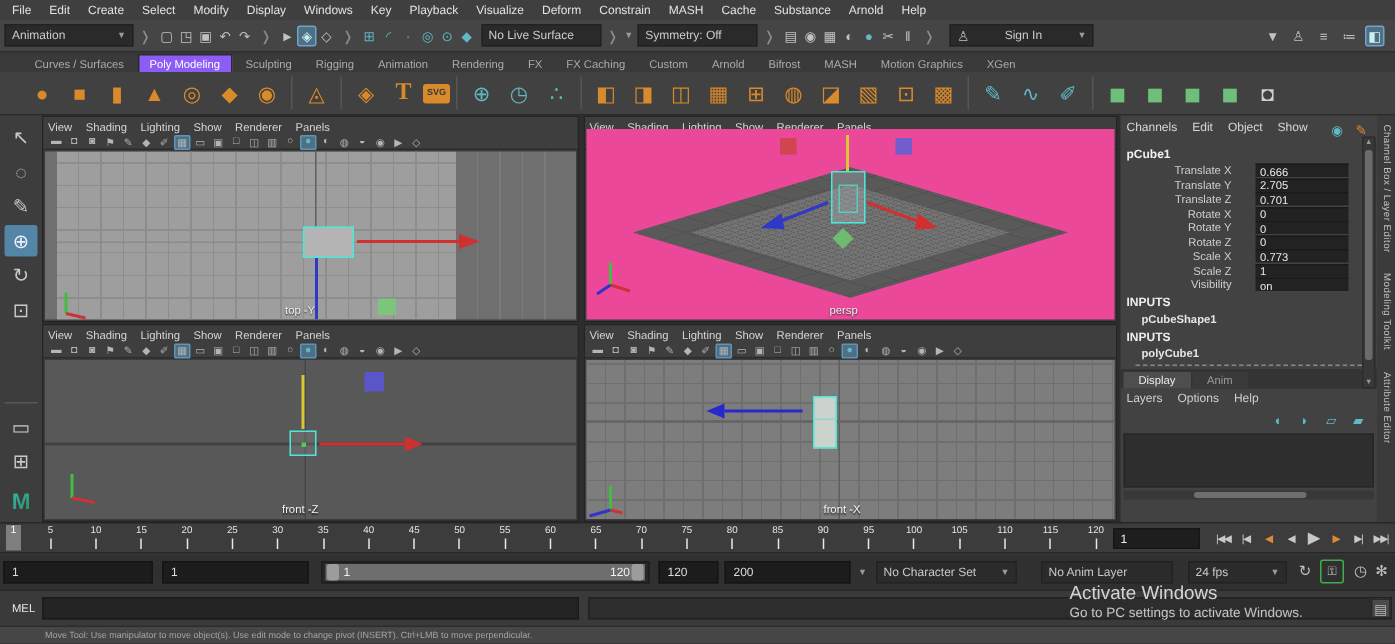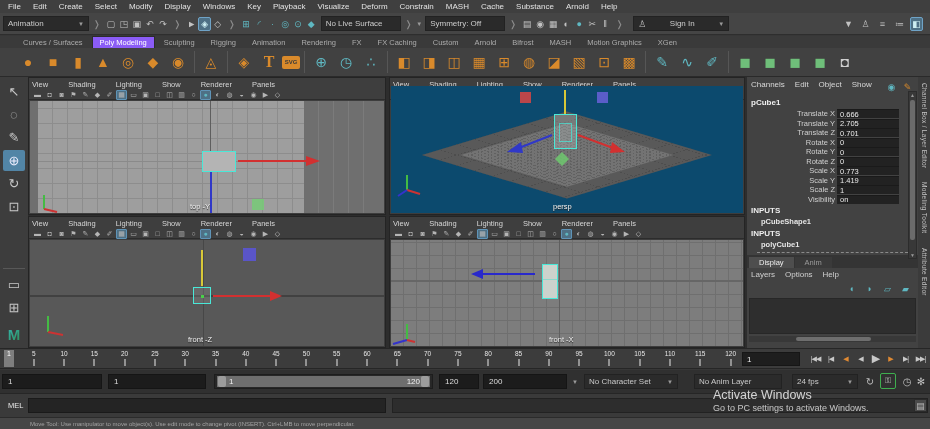--- a/index.html
+++ b/index.html
@@ -37,35 +37,35 @@
 
 #main{position:absolute;left:0;top:77px;width:930px;height:271px;background:#2d2d2d}
 #toolbox{position:absolute;left:0;top:0;width:28px;height:271px;background:#3d3d3d;display:flex;flex-direction:column;align-items:center;padding-top:4px;gap:2px}
 .tool{width:22px;height:21px;display:flex;align-items:center;justify-content:center;font-size:13px;color:#c8c8c8;border-radius:2px}
 .tool.active{background:#5285a6;color:#eef}
 .tb-gap{height:44px}
 .tb-line{width:22px;height:1px;background:#585858;margin:3px 0}
 #maya-logo{font-size:15px;font-weight:bold;background:linear-gradient(135deg,#35b6b0,#2e8f5a);-webkit-background-clip:text;background-clip:text;color:transparent;margin-top:6px}
 .viewport{position:absolute;background:#3d3d3d;border:1px solid #242424}
 .vp-chrome{height:22px;background:#3e3e3e;border-bottom:1px solid #2c2c2c;padding:1px 3px}
-.vp-menu-labels{display:flex;gap:20px;font-size:7.5px;color:#d6d6d6;height:10px;align-items:center}
+.vp-menu-labels{display:flex;gap:9px;font-size:7.5px;color:#d6d6d6;height:10px;align-items:center}
 .vp-icon-row{display:flex;gap:1px;height:11px;align-items:center}
 .vp-icon{display:inline-flex;align-items:center;justify-content:center;width:11px;height:10px;font-size:7px;color:#b5b5b5;border-radius:1px}
 .vp-icon.t{color:#5fb8c2}
 .vp-icon.active{background:#4e7085;border:1px solid #5f94b8}
 .vp-canvas{position:absolute;left:1px;right:1px;bottom:1px;overflow:hidden}
 .vp-label{position:absolute;bottom:2px;font-size:7.5px;color:#f2f2f2;text-shadow:0 1px 1px #222;white-space:nowrap}
 .manip{position:absolute;left:0;top:0;width:100%;height:100%}
 .cube-sel{position:absolute;border:1px solid #49e8d8}
 
 #channelpanel{position:absolute;left:747px;top:0;width:171px;height:271px;background:#424242;font-size:7.5px}
 .cb-menus{display:flex;gap:10px;padding:3px 4px 2px 4px;color:#d8d8d8;font-size:8px}
 .cb-title{font-weight:bold;color:#f0f0f0;font-size:8px;padding:2px 4px}
 .cb-row{display:flex;align-items:center;height:9.5px}
-.cb-label{width:90px;text-align:right;color:#cfcfcf;padding-right:2px}
+.cb-label{width:90px;text-align:right;color:#cfcfcf;padding-right:16px}
 .cb-value{width:62px;height:9px;background:#222;border-top:1px solid #1a1a1a;color:#eaeaea;padding-left:3px;display:flex;align-items:center}
 .cb-header{font-weight:bold;color:#ededed;padding:2px 4px 1px 4px;font-size:8px}
 .cb-sub{color:#e6e6e6;font-weight:bold;padding:1px 4px 1px 14px}
 #cb-scroll{position:absolute;right:1px;top:14px;width:9px;height:168px;background:#383838;border:1px solid #2c2c2c;display:flex;flex-direction:column;align-items:center;justify-content:space-between;font-size:5px;color:#999}
 #cb-thumb{position:absolute;left:1px;top:8px;width:5px;height:140px;background:#6b6b6b;border-radius:2px}
 .dotted-split{border-top:1px dashed #8a8a8a;margin:2px 10px}
 .le-tabs{display:flex;gap:1px;background:#343434;padding:2px 2px 0 2px;height:13px}
 .le-tab{padding:1px 10px;color:#9a9a9a;background:#3a3a3a;font-size:7.5px}
 .le-tab.active{background:#4e4e4e;color:#eee}
 .le-menus{display:flex;gap:10px;padding:2px 4px;color:#d0d0d0;font-size:8px}
@@ -361,21 +361,21 @@
           <span class="vp-icon">○</span>
           <span class="vp-icon t active">●</span>
           <span class="vp-icon">◐</span>
           <span class="vp-icon">◍</span>
           <span class="vp-icon">◒</span>
           <span class="vp-icon">◉</span>
           <span class="vp-icon">▶</span>
           <span class="vp-icon">◇</span>
         </div>
     </div>
-    <div class="vp-canvas" style="top:8px;background:#0c4a6e">
+    <div class="vp-canvas" style="top:8px;background:#ec4899">
       <div class="persp-diamond" style="width:205px;height:205px;background:#595959;background-image:repeating-linear-gradient(0deg,transparent 0 24px,#4d4d4d 24px 25px),repeating-linear-gradient(90deg,transparent 0 24px,#4d4d4d 24px 25px);transform:translate(-50%,-50%) scale(1,0.30) rotate(45deg)"></div>
       <div class="persp-diamond" style="width:150px;height:150px;background:#737373;background-image:repeating-linear-gradient(0deg,transparent 0 6px,#616161 6px 7px),repeating-linear-gradient(90deg,transparent 0 6px,#616161 6px 7px);transform:translate(-50%,-50%) scale(1,0.30) rotate(45deg)"></div>
       <div class="cube-sel" style="left:163px;top:28px;width:23px;height:35px;background:rgba(190,200,198,.3)">
         <div class="abs" style="left:4px;top:8px;right:4px;bottom:6px;border:1px solid rgba(73,232,216,.7)"></div>
       </div>
       <div class="abs" style="left:129px;top:6px;width:11px;height:11px;background:rgba(205,70,70,.9)"></div>
       <div class="abs" style="left:206px;top:6px;width:11px;height:11px;background:rgba(100,95,210,.9)"></div>
       <svg class="manip">
         <line x1="174" y1="4" x2="174" y2="28" stroke="#d8c838" stroke-width="2"></line>
         <line x1="187" y1="49" x2="222" y2="62" stroke="#d23030" stroke-width="2"></line>
@@ -527,24 +527,20 @@
           <span class="cb-label">Rotate Y</span>
           <span class="cb-value">0</span>
         </div>
         <div class="cb-row">
           <span class="cb-label">Rotate Z</span>
           <span class="cb-value">0</span>
         </div>
         <div class="cb-row">
           <span class="cb-label">Scale X</span>
           <span class="cb-value">0.773</span>
-        </div>
-        <div class="cb-row">
-          <span class="cb-label">Scale Y</span>
-          <span class="cb-value">1.419</span>
         </div>
         <div class="cb-row">
           <span class="cb-label">Scale Z</span>
           <span class="cb-value">1</span>
         </div>
         <div class="cb-row">
           <span class="cb-label">Visibility</span>
           <span class="cb-value">on</span>
         </div>
       </div>

